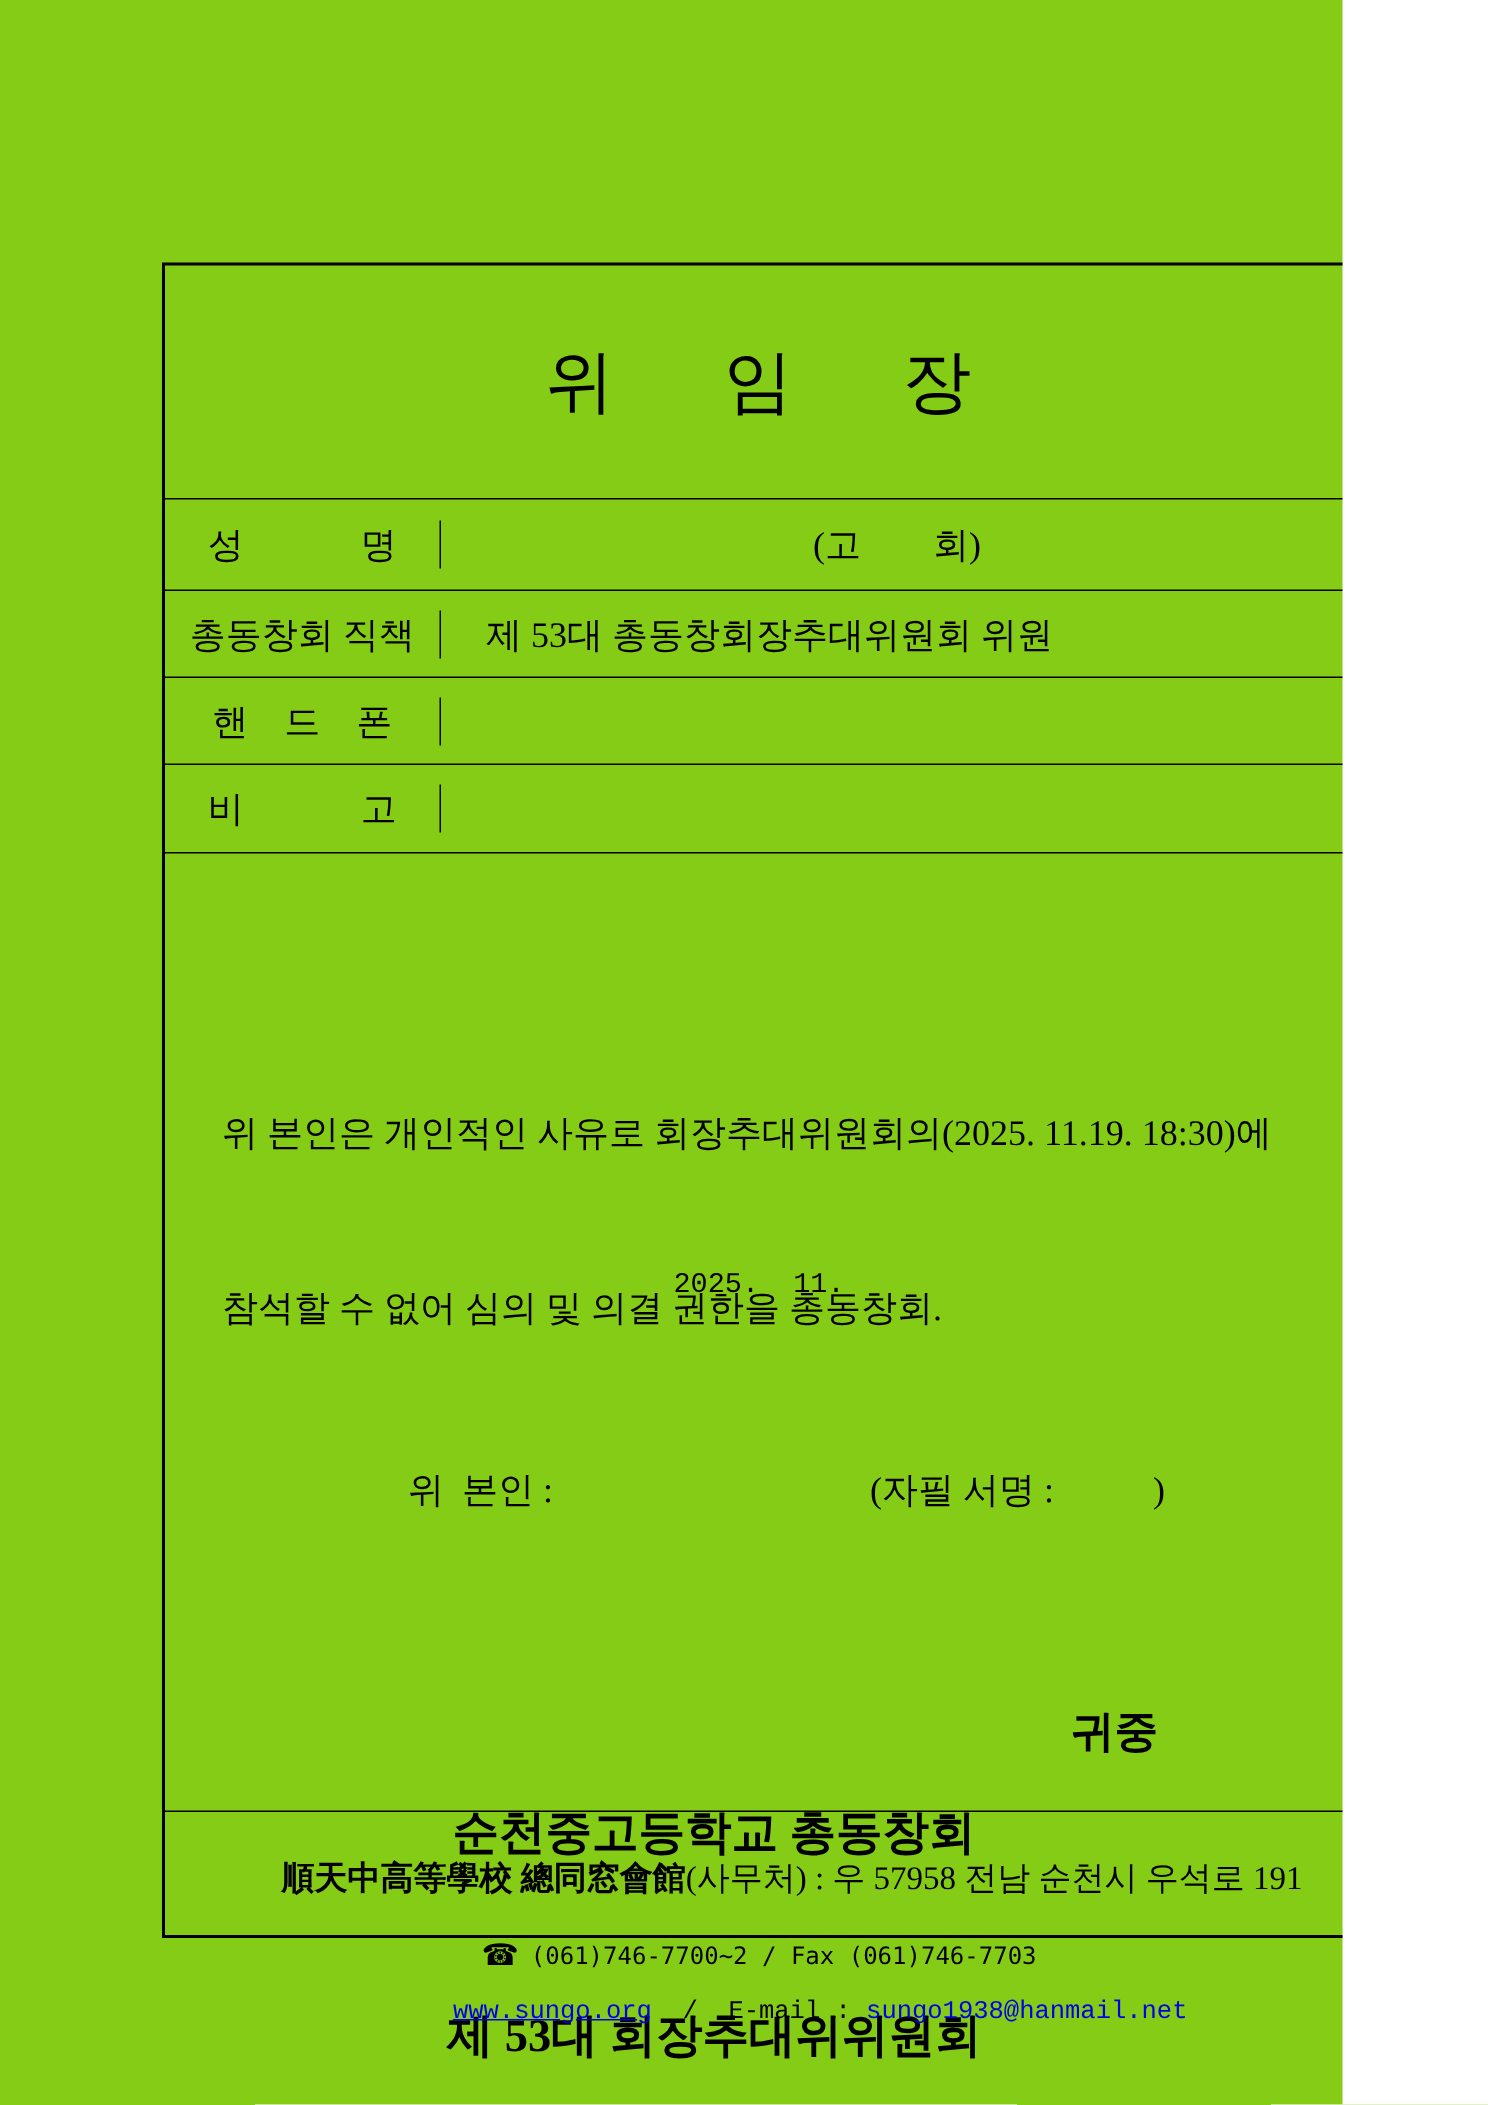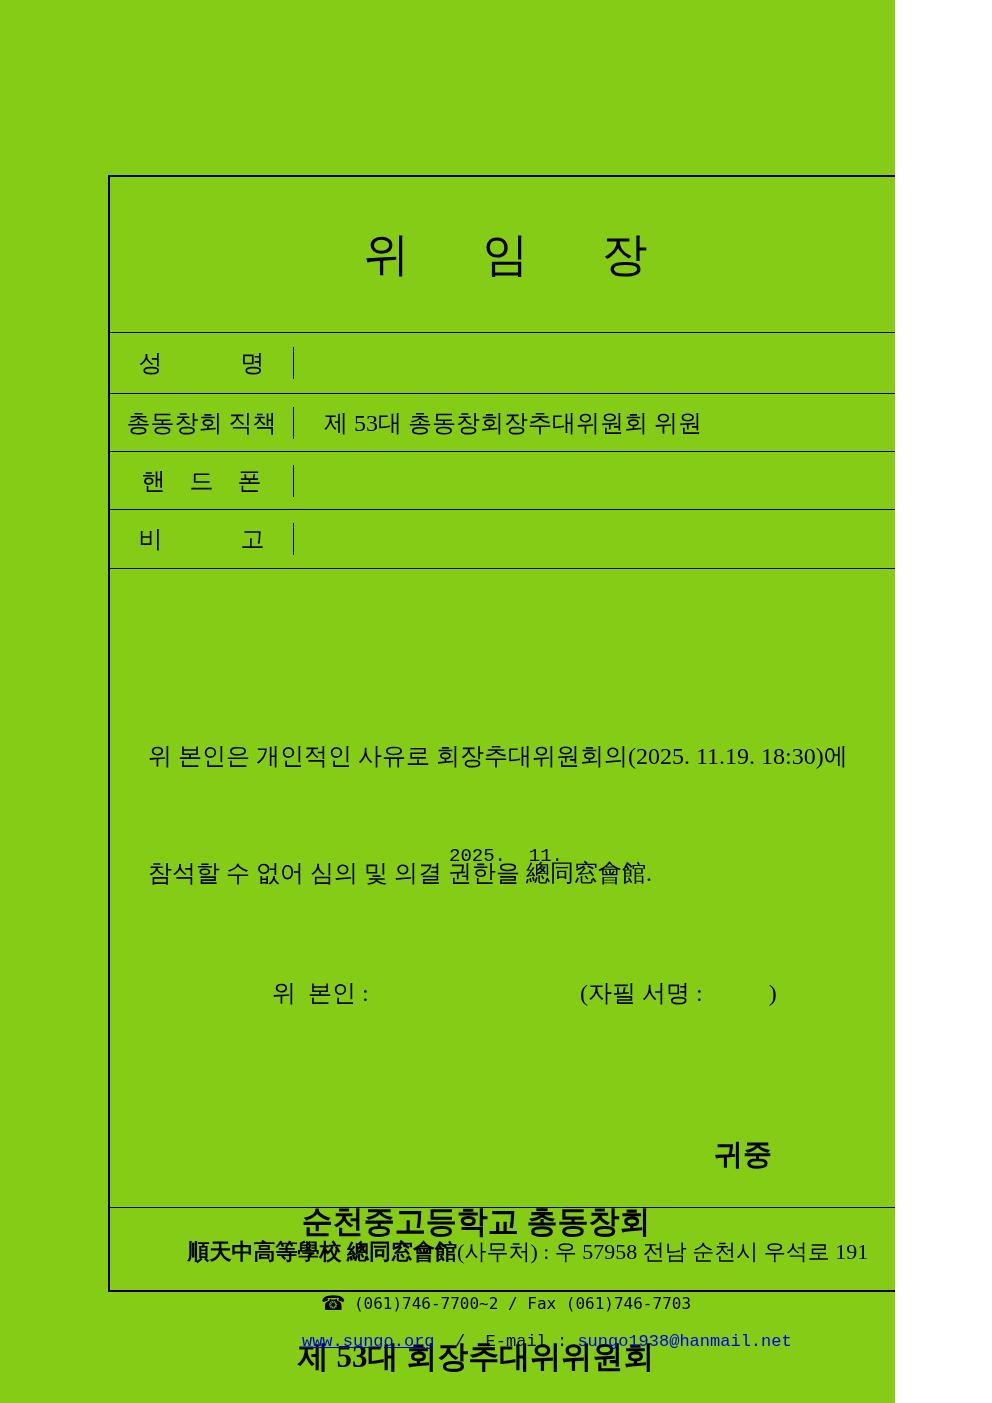--- a/index.html
+++ b/index.html
@@ -163,37 +163,38 @@
 
 <div class="page">
   <div class="doc-box">
 
     <div class="title-cell">
       <span class="title-text">위　  임　  장</span>
     </div>
 
     <div class="form-row rh1">
       <div class="label-cell">성　　　 명</div>
+      <div class="value-cell value-center">(고　　회)</div>
     </div>
     <div class="form-row rh2">
       <div class="label-cell">총동창회 직책</div>
       <div class="value-cell value-left">제 53대 총동창회장추대위원회 위원</div>
     </div>
     <div class="form-row rh3">
       <div class="label-cell">핸　드　폰</div>
       <div class="value-cell value-left"></div>
     </div>
     <div class="form-row rh4">
       <div class="label-cell">비　　　 고</div>
       <div class="value-cell value-left"></div>
     </div>
 
     <div class="statement">
       <div>위 본인은 개인적인 사유로 회장추대위원회의(2025. 11.19. 18:30)에</div>
-      <div>참석할 수 없어 심의 및 의결 권한을 總同窓會館.</div>
+      <div>참석할 수 없어 심의 및 의결 권한을 총동창회.</div>
     </div>
 
     <div class="date-line">2025.  11.</div>
 
     <div class="sig-row">
       <span class="sig-left">위  본인 :</span>
       <span class="sig-right">(자필 서명 :           )</span>
     </div>
 
     <div class="org-block">

